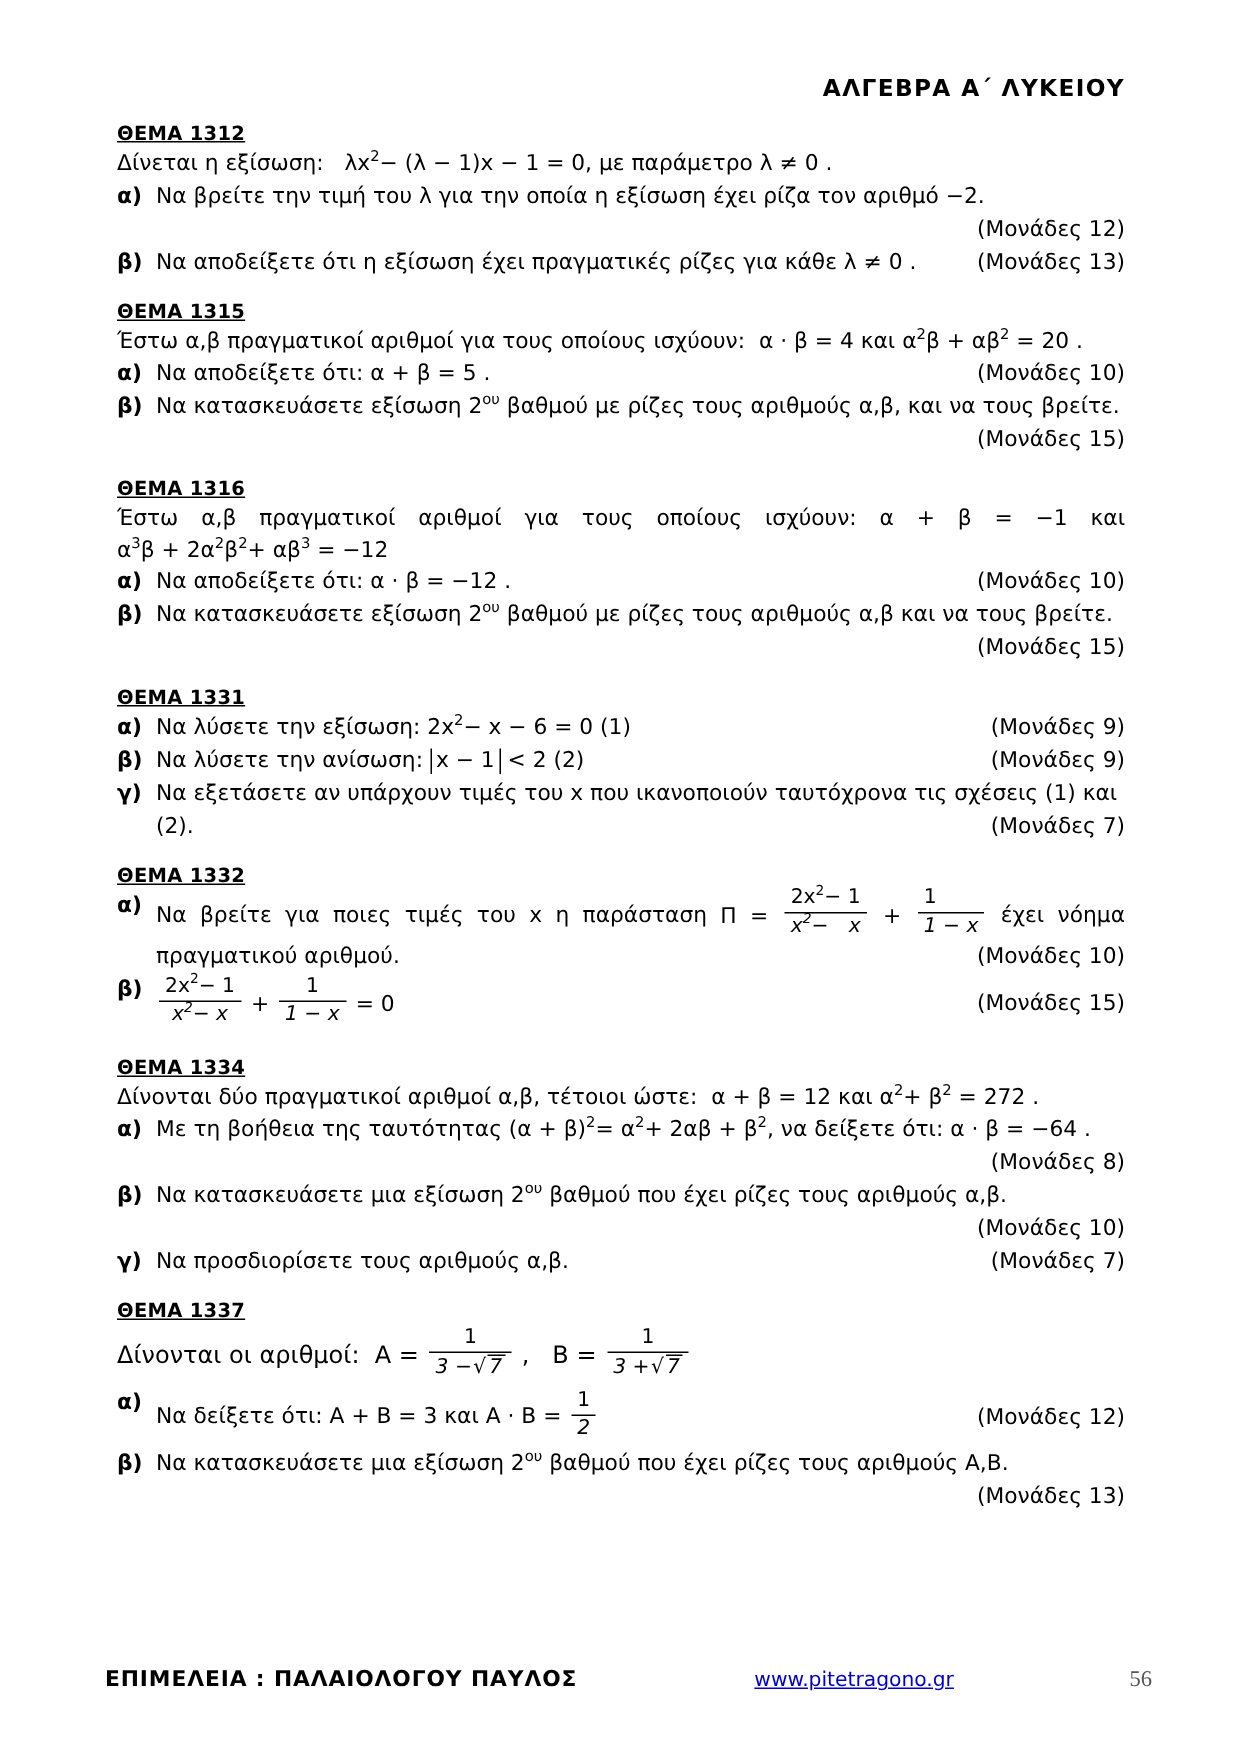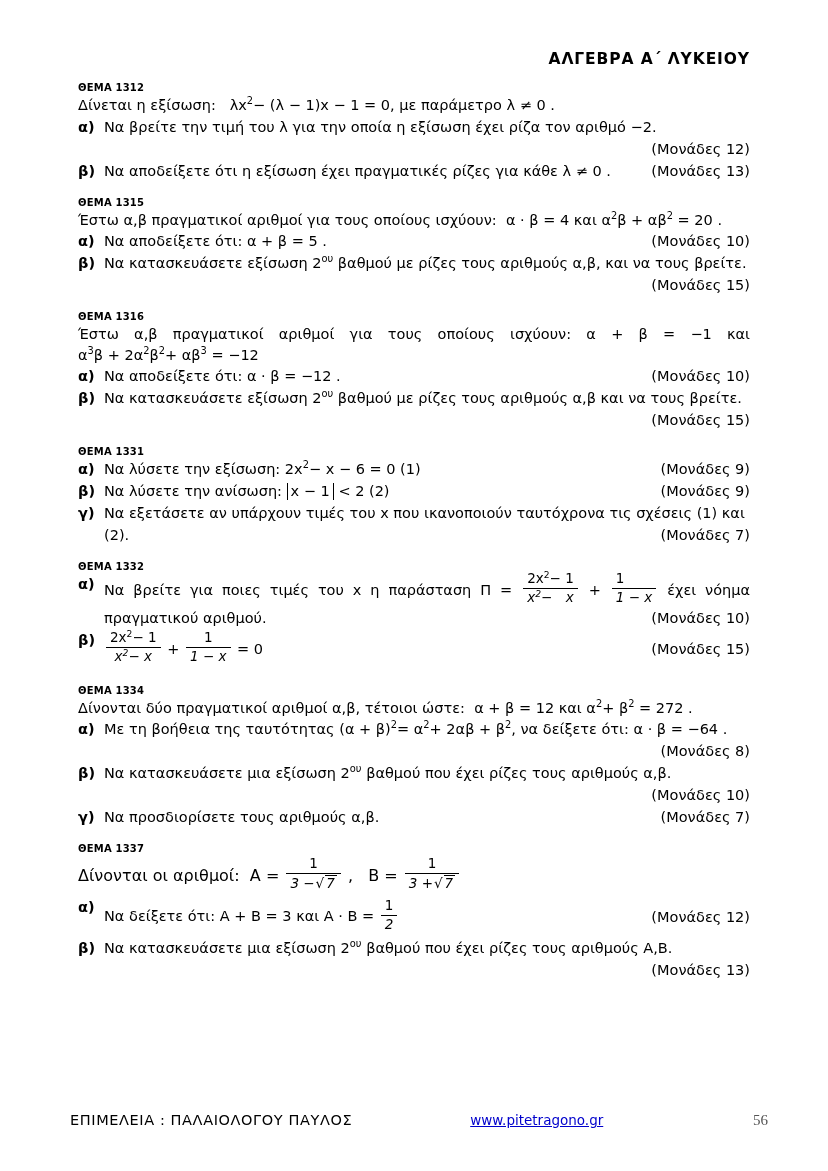--- a/index.html
+++ b/index.html
@@ -37,21 +37,22 @@
     font-size: 15.5px;
     letter-spacing: 0.9px;
     margin: 0 0 14px 0;
     font-family: "DejaVu Sans", "Liberation Sans", sans-serif;
   }
 
   
   .section { margin-bottom: 15px; }
   .section-title {
     font-weight: bold;
-    font-size: 10px;
+    font-size: 13px;
+    text-decoration: underline;
     margin: 0 0 2px 0;
     letter-spacing: 0.2px;
   }
   .lead {
     font-size: 14.5px;
     line-height: 1.42;
     margin: 0;
   }
   .lead.justify {
     text-align: justify;
@@ -154,21 +155,21 @@
   
   .footer {
     position: absolute;
     left: 70px;
     right: 60px;
     bottom: 42px;
     display: flex;
     align-items: baseline;
   }
   .footer-author {
-    font-weight: normal;
+    font-weight: bold;
     font-size: 14.5px;
     letter-spacing: 0.6px;
     flex: 0 0 auto;
   }
   .footer-link {
     color: #0000cc;
     text-decoration: underline;
     font-weight: normal;
     font-size: 13.5px;
     flex: 0 0 auto;

